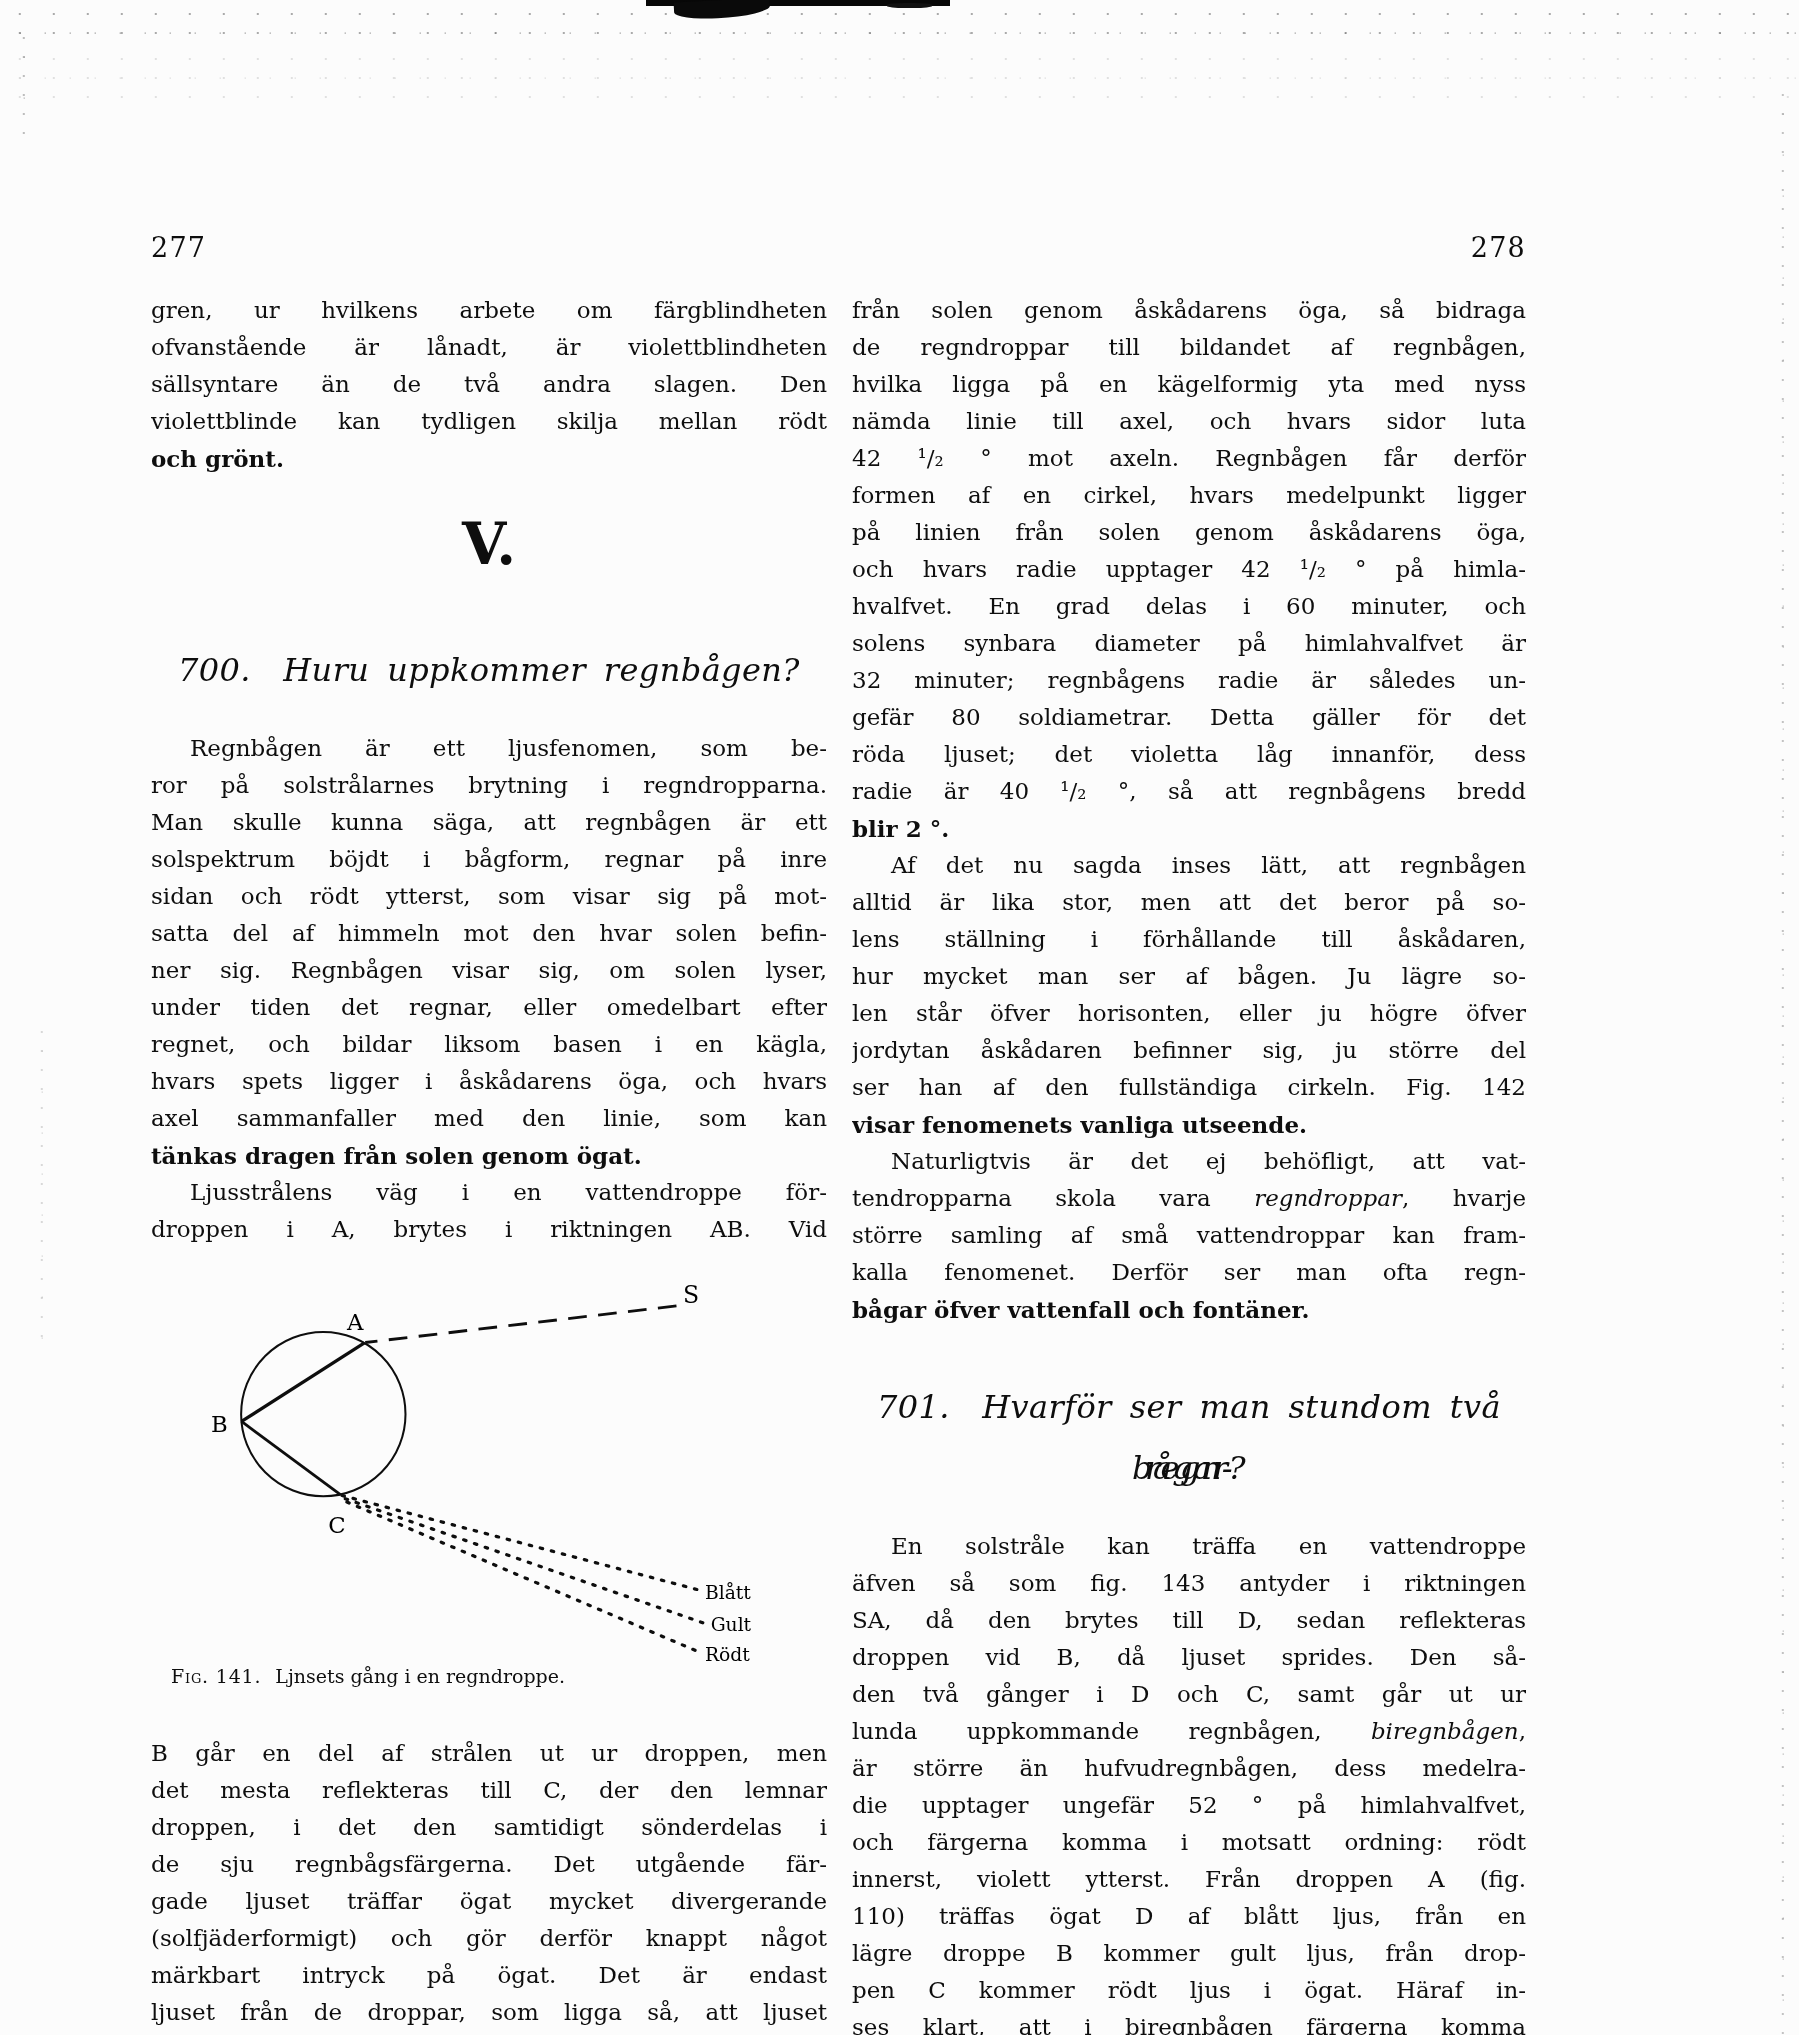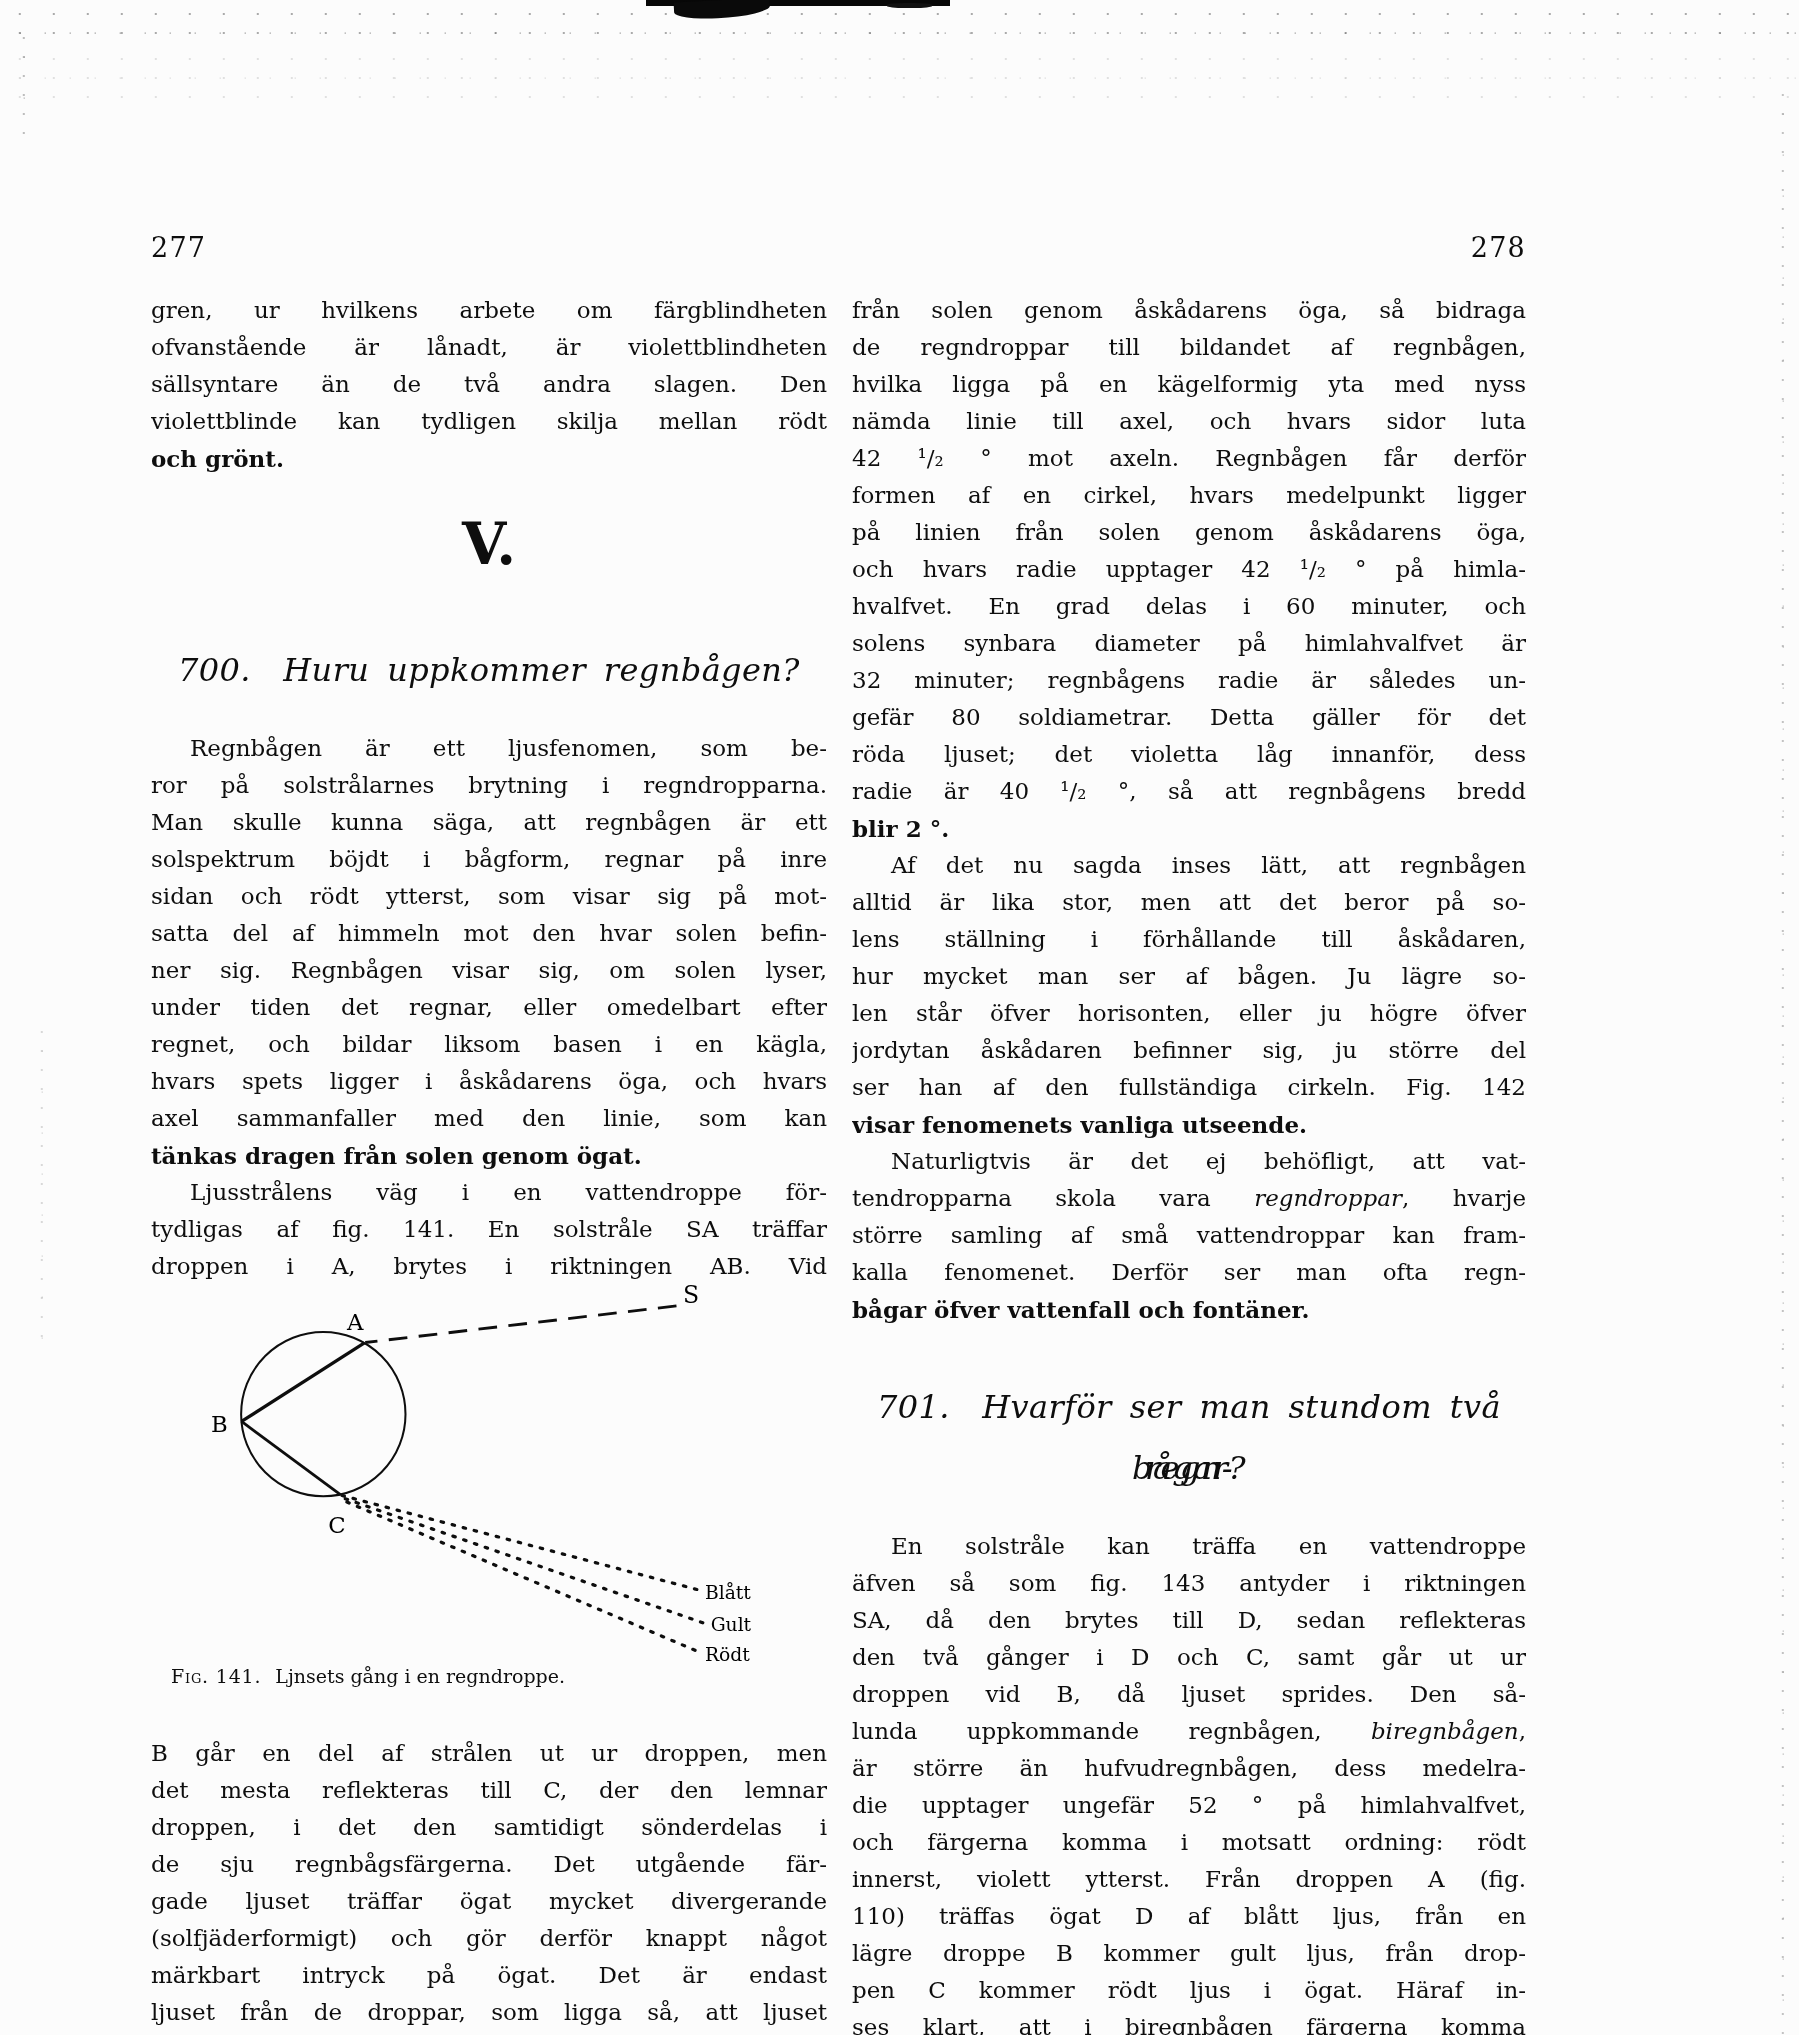--- a/index.html
+++ b/index.html
@@ -100,21 +100,20 @@
         <div class="line">satta del af himmeln mot den hvar solen befin-</div>
         <div class="line">ner sig. Regnbågen visar sig, om solen lyser,</div>
         <div class="line">under tiden det regnar, eller omedelbart efter</div>
         <div class="line">regnet, och bildar liksom basen i en kägla,</div>
         <div class="line">hvars spets ligger i åskådarens öga, och hvars</div>
         <div class="line">axel sammanfaller med den linie, som kan</div>
         <div class="line nl">tänkas dragen från solen genom ögat.</div>
       </div>
       <div class="para">
         <div class="line ind">Ljusstrålens väg i en vattendroppe för-</div>
-        <div class="line">tydligas af fig. 141. En solstråle SA träffar</div>
         <div class="line">droppen i A, brytes i riktningen AB. Vid</div>
       </div>
     </div>
   <div id="col-left-bottom">
       <div class="para">
         <div class="line">B går en del af strålen ut ur droppen, men</div>
         <div class="line">det mesta reflekteras till C, der den lemnar</div>
         <div class="line">droppen, i det den samtidigt sönderdelas i</div>
         <div class="line">de sju regnbågsfärgerna. Det utgående fär-</div>
         <div class="line">gade ljuset träffar ögat mycket divergerande</div>
@@ -160,22 +159,22 @@
         <div class="line nl">bågar öfver vattenfall och fontäner.</div>
       </div>
       <div class="heading h701">
         <div class="hline">701. Hvarför ser man stundom två regn-</div>
         <div class="hline">bågar?</div>
       </div>
       <div class="para">
         <div class="line ind">En solstråle kan träffa en vattendroppe</div>
         <div class="line">äfven så som fig. 143 antyder i riktningen</div>
         <div class="line">SA, då den brytes till D, sedan reflekteras</div>
+        <div class="line">droppen vid B, då ljuset sprides. Den så-</div>
         <div class="line">den två gånger i D och C, samt går ut ur</div>
-        <div class="line">droppen vid B, då ljuset sprides. Den så-</div>
         <div class="line"><span>lunda uppkommande regnbågen, </span><span class="it">biregnbågen</span><span>,</span></div>
         <div class="line">är större än hufvudregnbågen, dess medelra-</div>
         <div class="line">die upptager ungefär 52 ° på himlahvalfvet,</div>
         <div class="line">och färgerna komma i motsatt ordning: rödt</div>
         <div class="line">innerst, violett ytterst. Från droppen A (fig.</div>
         <div class="line">110) träffas ögat D af blått ljus, från en</div>
         <div class="line">lägre droppe B kommer gult ljus, från drop-</div>
         <div class="line">pen C kommer rödt ljus i ögat. Häraf in-</div>
         <div class="line">ses klart, att i biregnbågen färgerna komma</div>
       </div>

